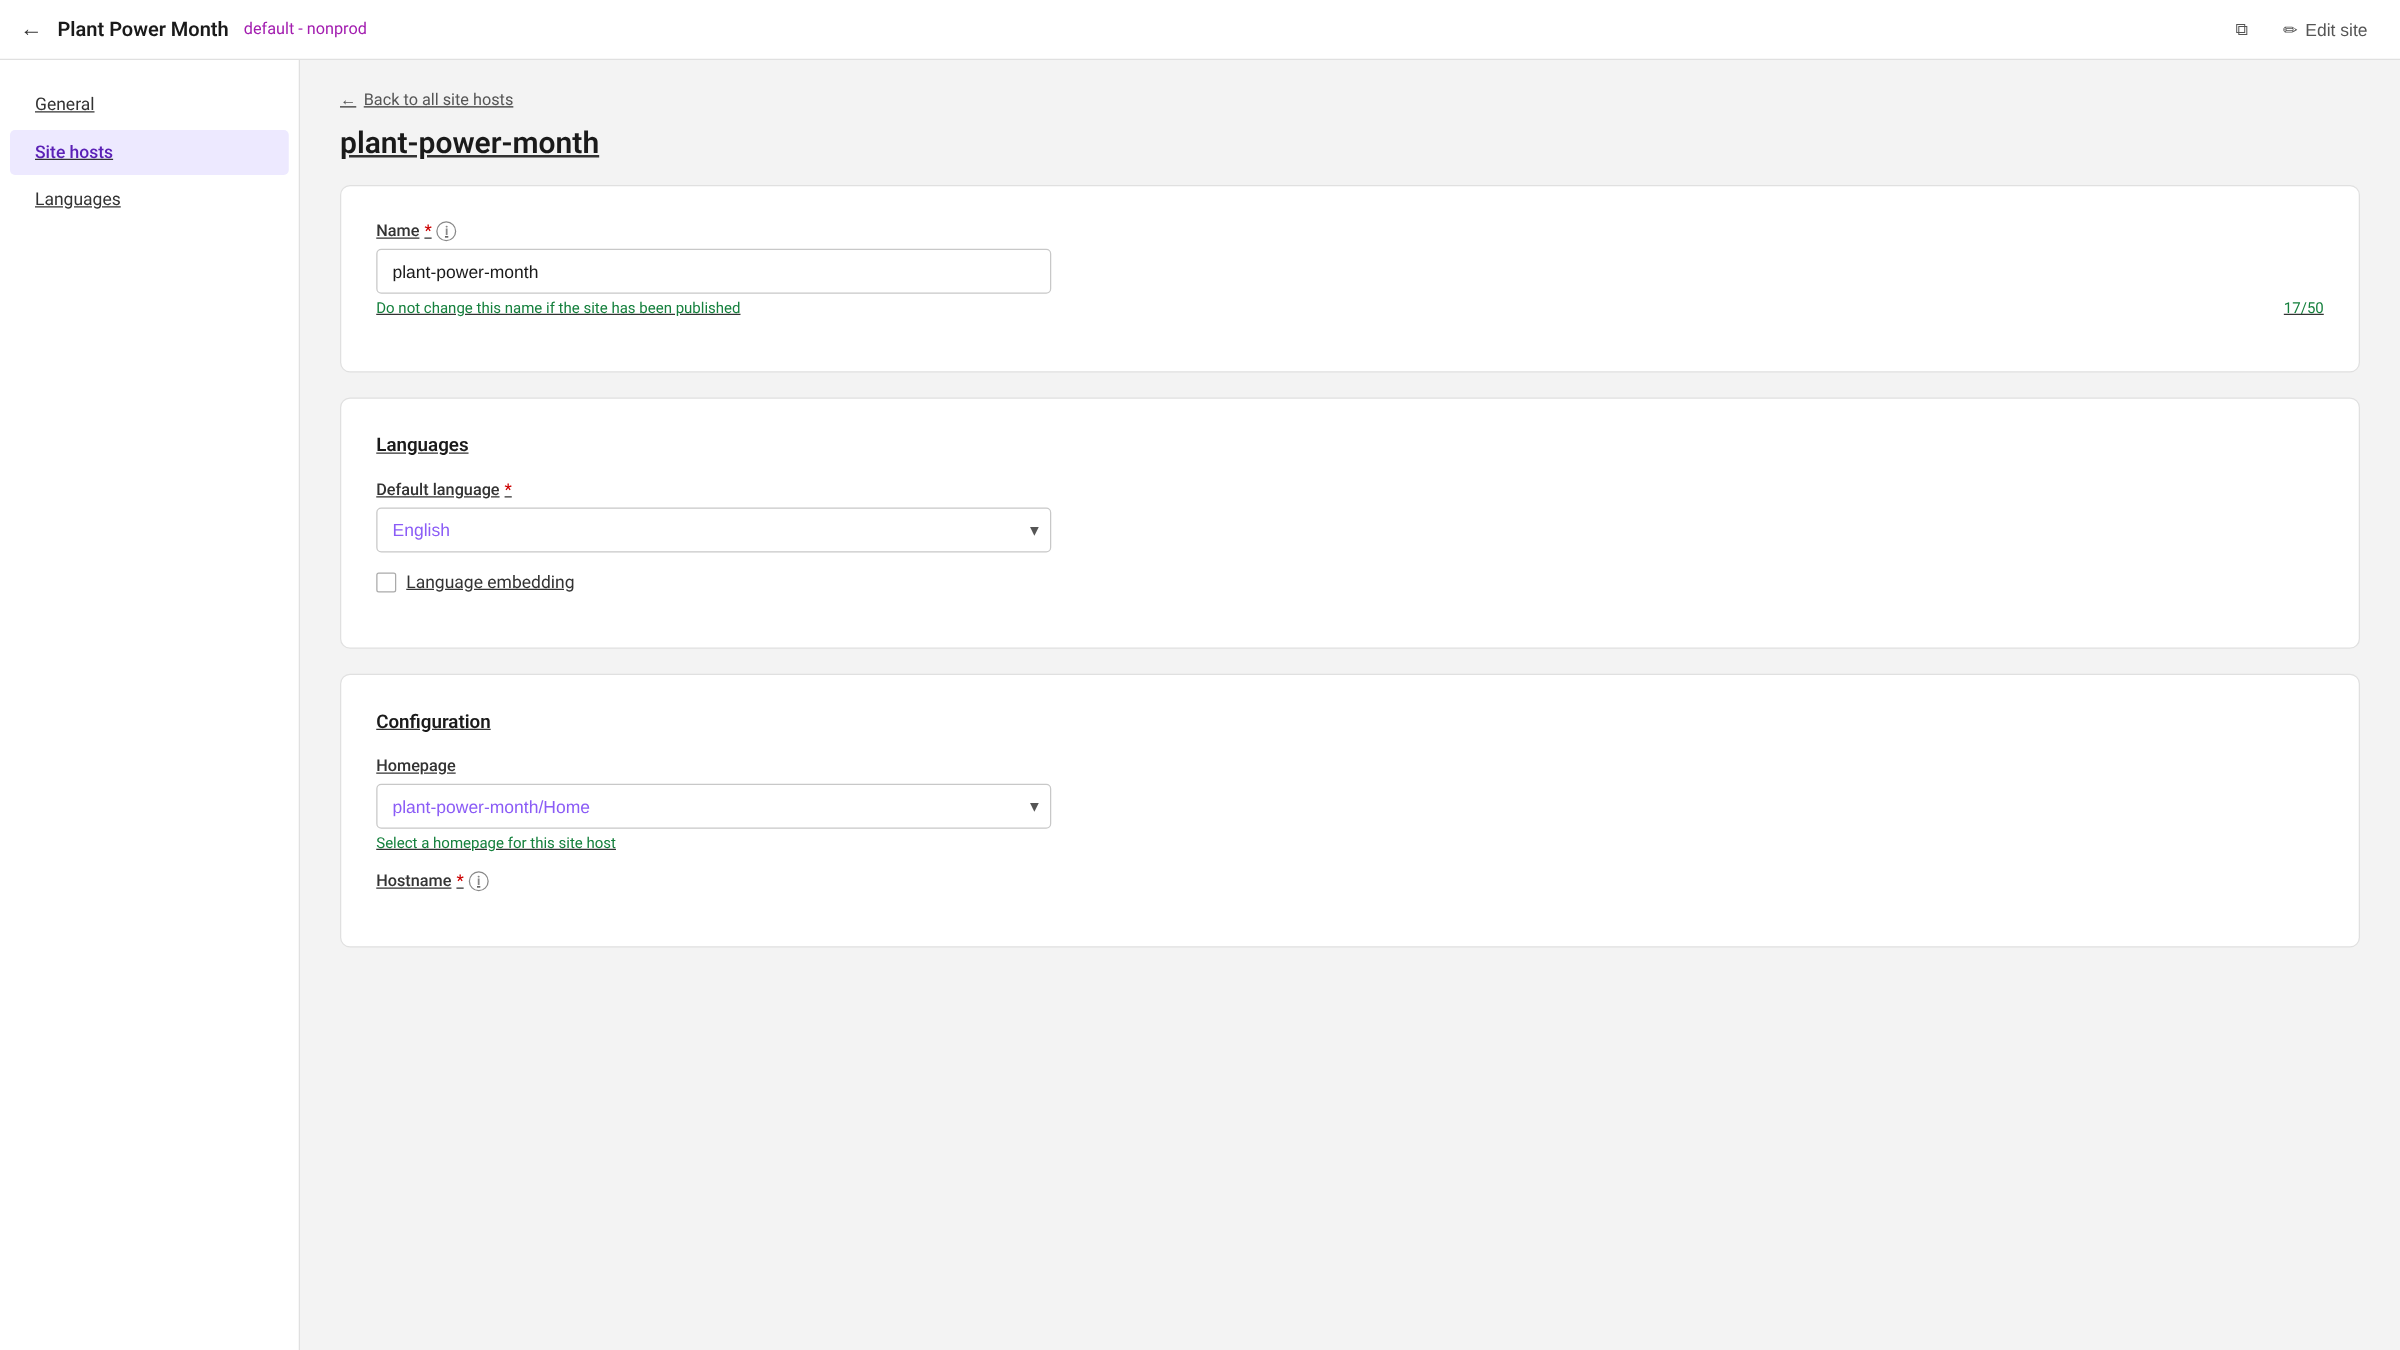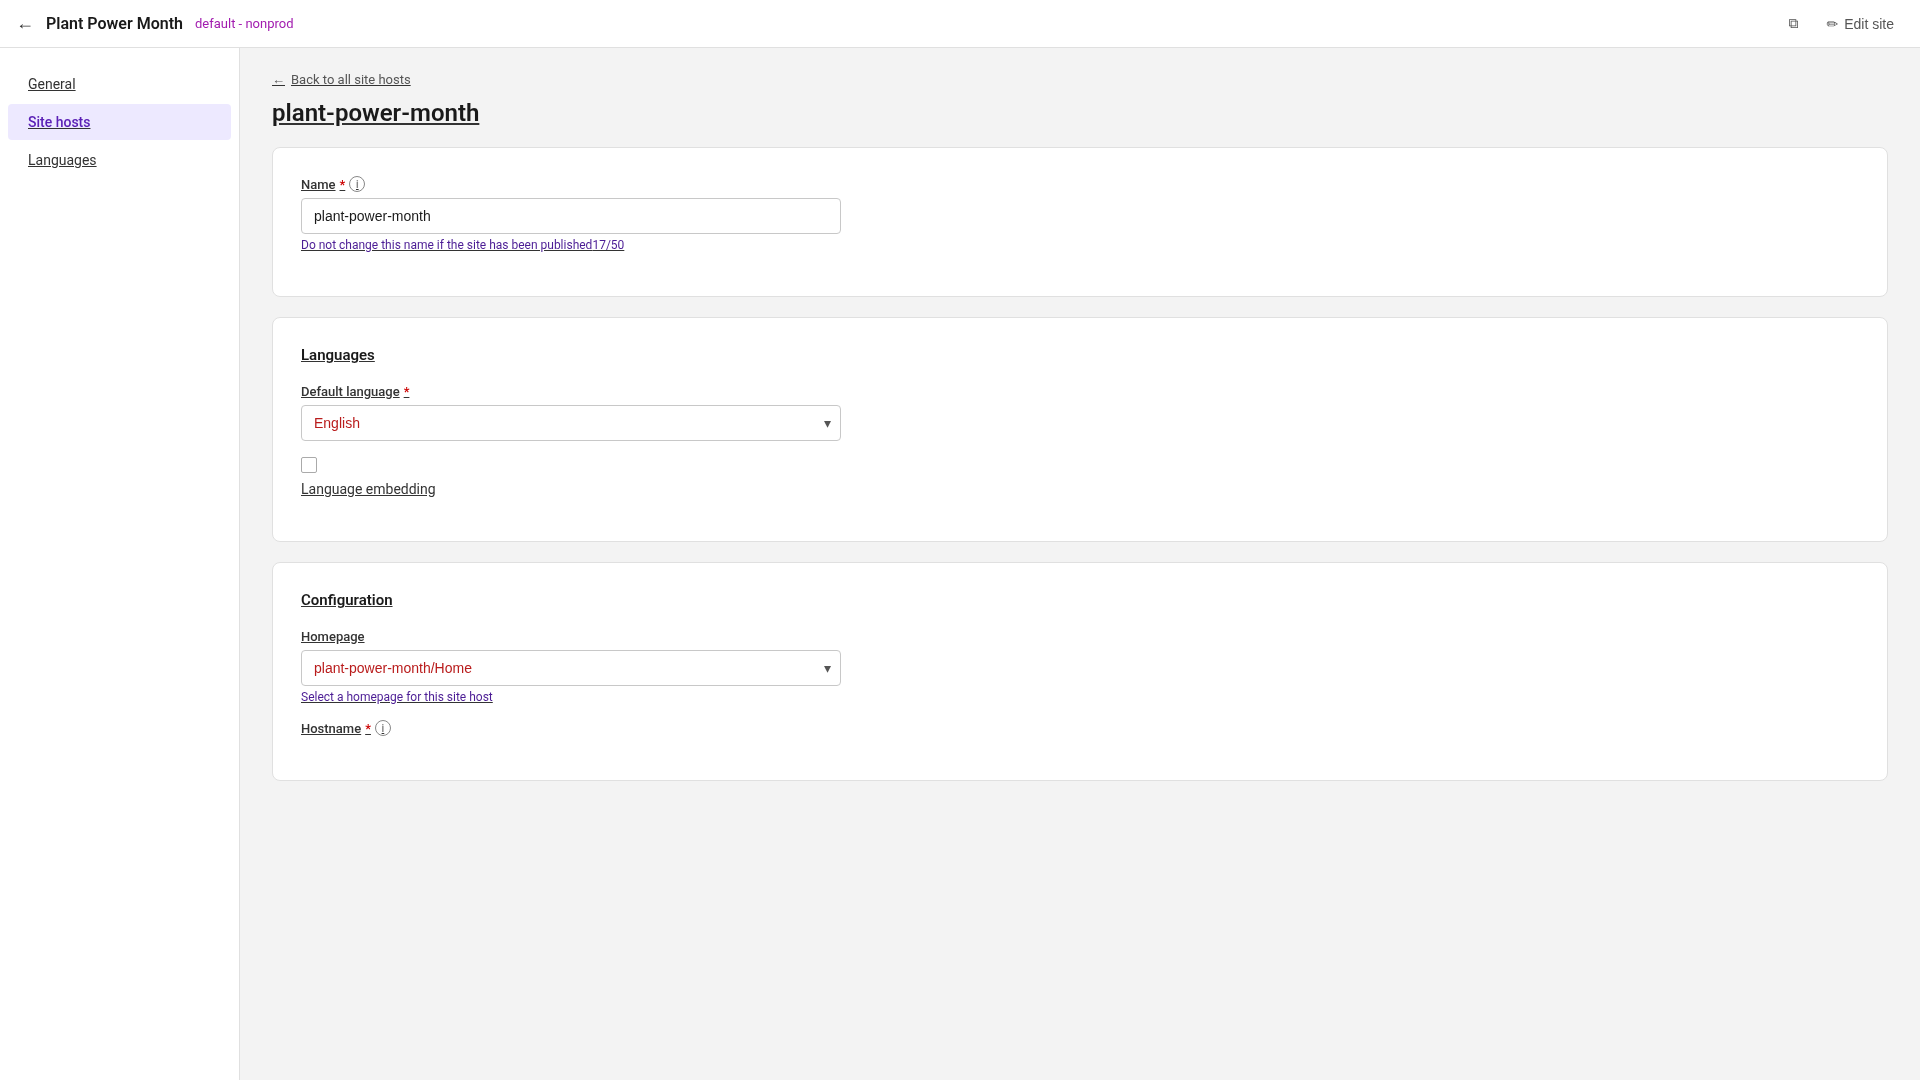--- a/index.html
+++ b/index.html
@@ -193,59 +193,59 @@
       border: 1px solid #c8c8c8;
       border-radius: 4px;
       padding: 0 12px;
       font-size: 14px;
       color: #1a1a1a;
       background: #fff;
       outline: none;
     }
     .form-hint {
       display: flex;
-      justify-content: flex-start;
+      justify-content: space-between;
       margin-top: 4px;
       font-size: 12px;
-      color: #4c1d95;
+      color: #15803d;
     }
     .form-select-wrapper {
       position: relative;
       width: 540px;
     }
     .form-select {
       width: 100%;
       height: 36px;
       border: 1px solid #c8c8c8;
       border-radius: 4px;
       padding: 0 36px 0 12px;
       font-size: 14px;
-      color: #b91c1c;
+      color: #8b5cf6;
       background: #fff;
       appearance: none;
       cursor: pointer;
       outline: none;
     }
     .select-chevron {
       position: absolute;
       right: 10px;
       top: 50%;
       transform: translateY(-50%);
       pointer-events: none;
       color: #555;
       font-size: 14px;
     }
 
     
     .checkbox-wrapper {
       display: flex;
+      align-items: center;
       gap: 8px;
       cursor: pointer;
       margin-top: 4px;
-      flex-direction: column;
     }
     .checkbox-input {
       width: 16px;
       height: 16px;
       border: 1.5px solid #aaa;
       border-radius: 2px;
       background: #fff;
       cursor: pointer;
       appearance: none;
       display: inline-block;

